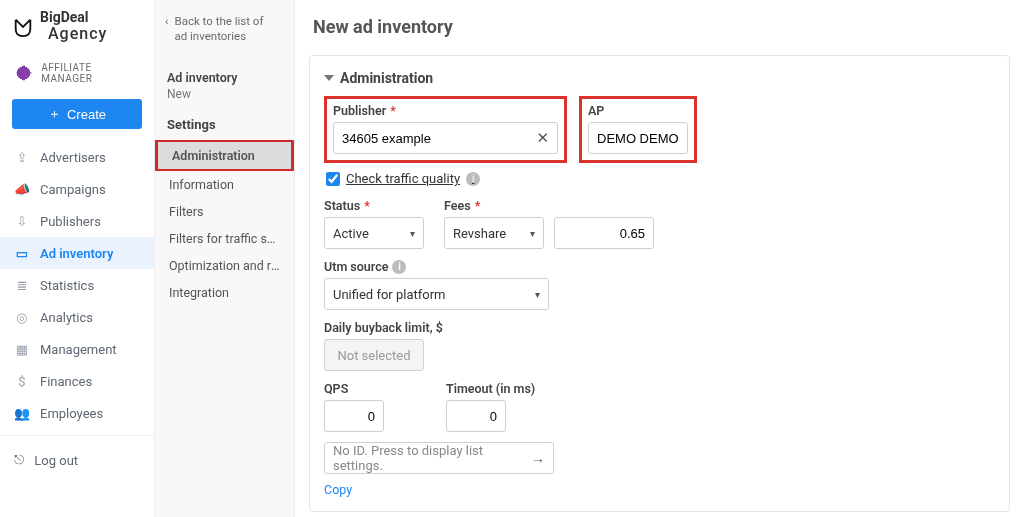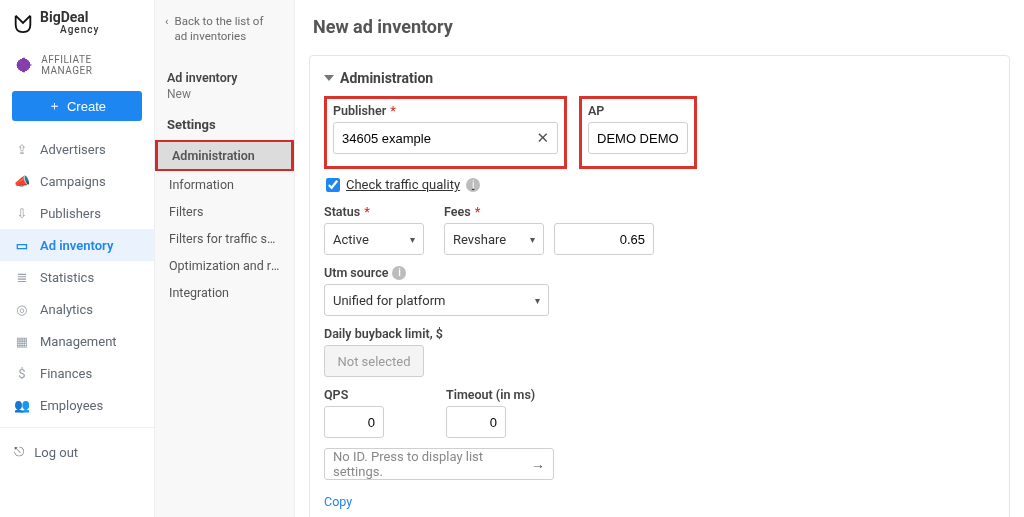--- a/index.html
+++ b/index.html
@@ -4,21 +4,21 @@
 <style>
   * { box-sizing: border-box; margin: 0; padding: 0; }
   body { font-family: -apple-system, "Segoe UI", Roboto, Arial, sans-serif; font-size: 13px; color: #333; background: #fff; width: 1024px; height: 517px; overflow: hidden; }
   .app { display: flex; width: 100%; height: 100%; }
 
   
   .sidebar-primary { width: 155px; border-right: 1px solid #eee; background: #fff; display: flex; flex-direction: column; }
   .brand { display: flex; align-items: center; gap: 6px; padding: 10px 12px 4px; }
   .brand-logo { width: 22px; height: 22px; display: inline-block; }
   .brand-name { font-weight: 700; font-size: 14px; line-height: 1; }
-  .brand-sub { font-weight: 500; font-size: 10px; letter-spacing: 1px; color: #333; margin-left: 20px; }
+  .brand-sub { font-weight: 500; font-size: 16px; letter-spacing: 1px; color: #333; margin-left: 8px; }
   .aff-row { display: flex; align-items: center; gap: 6px; padding: 14px 12px 14px; color: #6b6b6b; font-size: 10px; letter-spacing: 0.5px;}
   .aff-avatar { width: 24px; height: 24px; border-radius: 50%; background: radial-gradient(circle at 50% 50%, #8a3fb1 0 40%, transparent 41%); display:inline-flex; align-items:center; justify-content:center; }
   .create-btn { margin: 0 12px 12px; background: #1d86f0; color:#fff; border:none; border-radius:3px; padding:6px 10px; font-size:13px; cursor:pointer; display:flex; align-items:center; gap:6px; justify-content:center; }
   .nav { list-style:none; }
   .nav li { display:flex; align-items:center; gap:10px; padding:8px 14px; color:#5e6773; cursor:pointer; font-size:13px; }
   .nav li.active { color:#1d86f0; background:#eaf3fd; font-weight:600; }
   .nav li .nav-icon { width:16px; height:16px; flex:0 0 16px; display:inline-flex; align-items:center; justify-content:center; color:#9aa2ad; }
   .nav li.active .nav-icon { color:#1d86f0; }
   .nav-divider { border-top:1px solid #eee; margin:6px 0; }
   .logout { display:flex; align-items:center; gap:10px; padding:10px 14px; color:#5e6773; cursor:pointer; }
@@ -45,27 +45,27 @@
   .field label { font-size:12.5px; color:#444; font-weight:600; display:flex; align-items:center; gap:4px;}
   .req { color:#d9332c; }
   .control { height:32px; border:1px solid #cfcfcf; border-radius:3px; background:#fff; padding:0 8px; font-size:13px; color:#333; display:flex; align-items:center; justify-content:space-between; gap:6px; }
   .control input { border:none; outline:none; width:100%; font-size:13px; background:transparent; }
   .select { cursor:pointer; }
   .select .chev { font-size:10px; color:#555; }
   .num-right input { text-align:right; }
   .info-dot { width:14px; height:14px; border-radius:50%; background:#bcbcbc; color:#fff; font-size:10px; display:inline-flex; align-items:center; justify-content:center; }
   .check-row { display:flex; align-items:center; gap:6px; margin:8px 2px 12px; font-size:13px;text-decoration:underline; }
   .check-row input { width:14px; height:14px; accent-color:#1d86f0; }
-  .hl-red { border:3px solid #d9332c; padding:4px 6px 12px; }
+  .hl-red { border:3px solid #d9332c; padding:4px 6px 6px; }
   .hl-group { display:flex; gap:12px; }
   .w-md { width: 225px; }
   .w-sm { width: 100px; }
   .w-xs { width: 60px; }
   .w-lg { width: 225px; }
-  .copy-link { color:#1d86f0; font-size:12.5px; cursor:pointer; margin-top:12px; }
+  .copy-link { color:#1d86f0; font-size:12.5px; cursor:pointer; margin-top:6px; }
   .list-row { width:230px; }
   .list-ctrl { color:#888; }
   .arrow-r { font-size:14px; color:#555; }
   .x-btn { font-size:15px; color:#555; cursor:pointer; }
   .disabled-ctrl { background:#f4f4f4; color:#9a9a9a; justify-content:center; }
   svg { display:block; }
 </style>
 </head>
 <body>
 

